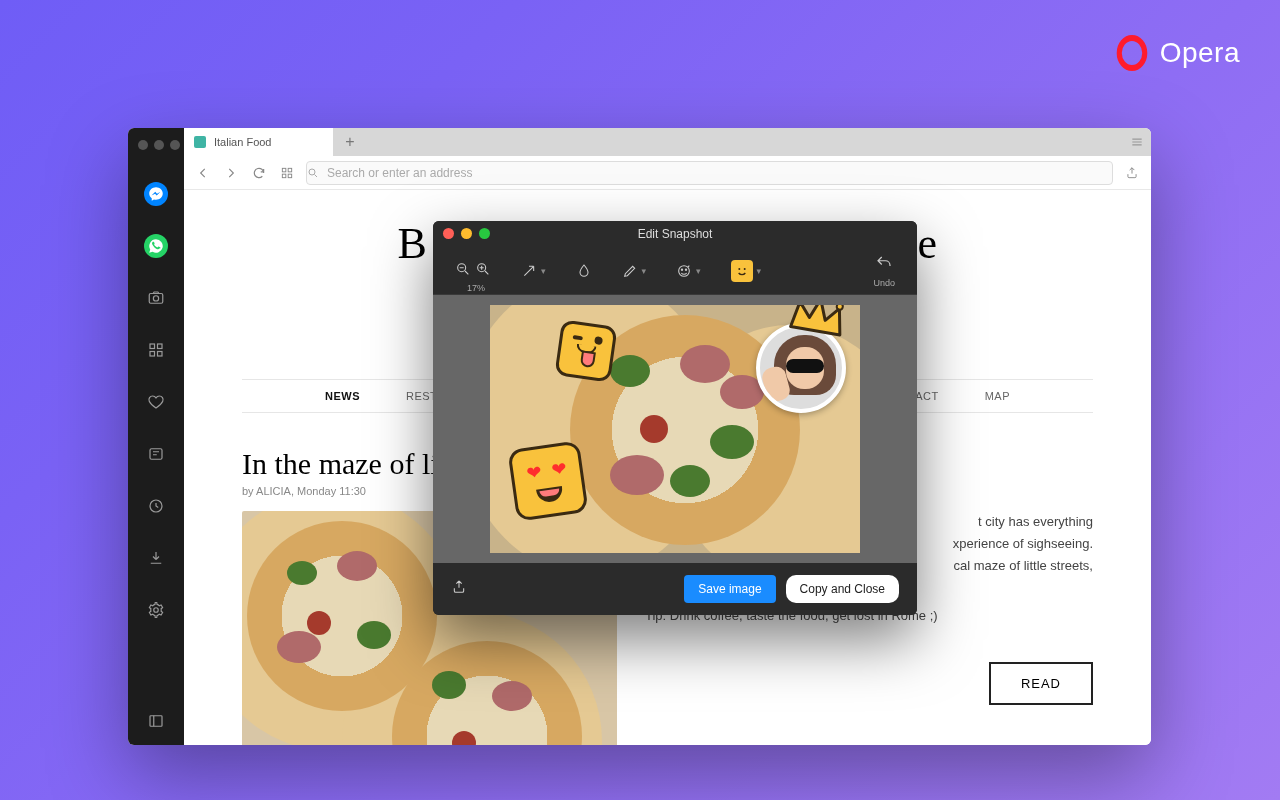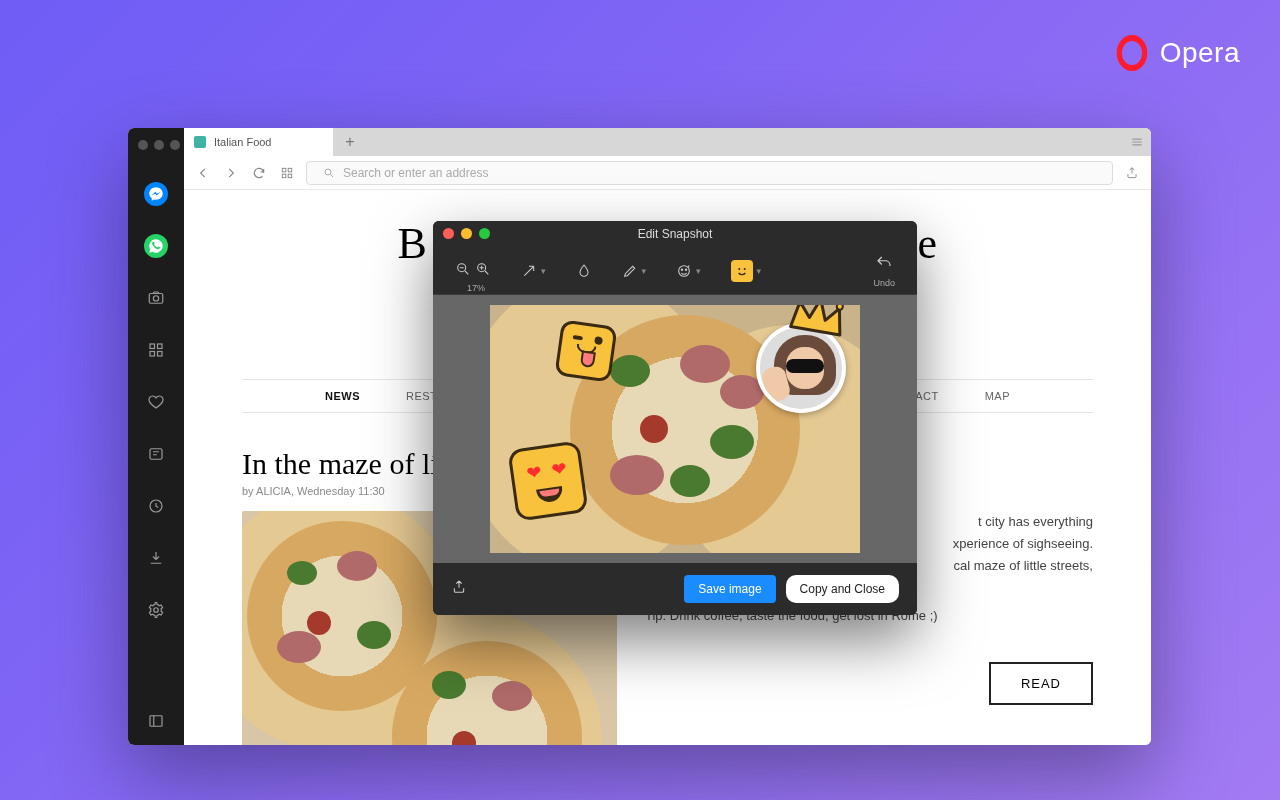--- a/index.html
+++ b/index.html
@@ -68,21 +68,21 @@
 
   
   .toolbar {
     height:34px; background:#fff; border-bottom:1px solid #e8e8e8;
     display:flex; align-items:center; padding:0 10px; gap:10px;
   }
   .tool-btn { width:18px; height:18px; display:flex;align-items:center;justify-content:center; color:#888;}
   .tool-btn svg{width:14px;height:14px;}
   .addr {
     flex:1; height:24px; border:1px solid #ddd; border-radius:4px; background:#fafafa;
-    display:flex; align-items:center; padding:0 16px; gap:8px; color:#aaa; font-size:12px;
+    display:flex; align-items:center; padding:0 0; gap:8px; color:#aaa; font-size:12px;
   }
   .addr svg{width:12px;height:12px;}
 
   
   .page { flex:1; background:#fff; overflow:hidden; position:relative; padding: 28px 58px 12px;}
   .page-title{ font-family: "Times New Roman", serif; font-size:44px; font-weight:400; text-align:center; letter-spacing:.5px;}
   .page-nav{ display:flex; gap:46px; justify-content:center; margin-top:110px; border-top:1px solid #e6e6e6; border-bottom:1px solid #e6e6e6; padding:10px 0; font-size:11px; letter-spacing:.5px; color:#666; font-weight:500;}
   .page-nav .active{ color:#111; font-weight:700;}
   .article{ margin-top:34px; }
   .art-title{ font-family:"Times New Roman",serif; font-size:30px; font-weight:400;}
@@ -301,21 +301,21 @@
         <span style="visibility:hidden">HIDDEN</span>
         <span style="visibility:hidden">HIDDEN</span>
         <span style="visibility:hidden">HIDDEN</span>
         <span>OUT</span>
         <span>CONTACT</span>
         <span>MAP</span>
       </div>
 
       <div class="article">
         <div class="art-title">In the maze of li</div>
-        <div class="byline">by ALICIA, Wednesday 11:30</div>
+        <div class="byline">by ALICIA, Monday 11:30</div>
         <div class="art-body">
           <div class="art-img">
             <div class="board" style="left:-40px;top:-20px;width:260px;height:260px;"></div>
             <div class="board" style="left:100px;top:100px;width:260px;height:260px;"></div>
             <div class="pizza" style="left:5px;top:10px;width:190px;height:190px;">
               <div class="top t-green" style="left:40px;top:40px;width:30px;height:24px;"></div>
               <div class="top t-meat" style="left:90px;top:30px;width:40px;height:30px;"></div>
               <div class="top t-red" style="left:60px;top:90px;width:24px;height:24px;"></div>
               <div class="top t-green" style="left:110px;top:100px;width:34px;height:28px;"></div>
               <div class="top t-meat" style="left:30px;top:110px;width:44px;height:32px;"></div>

